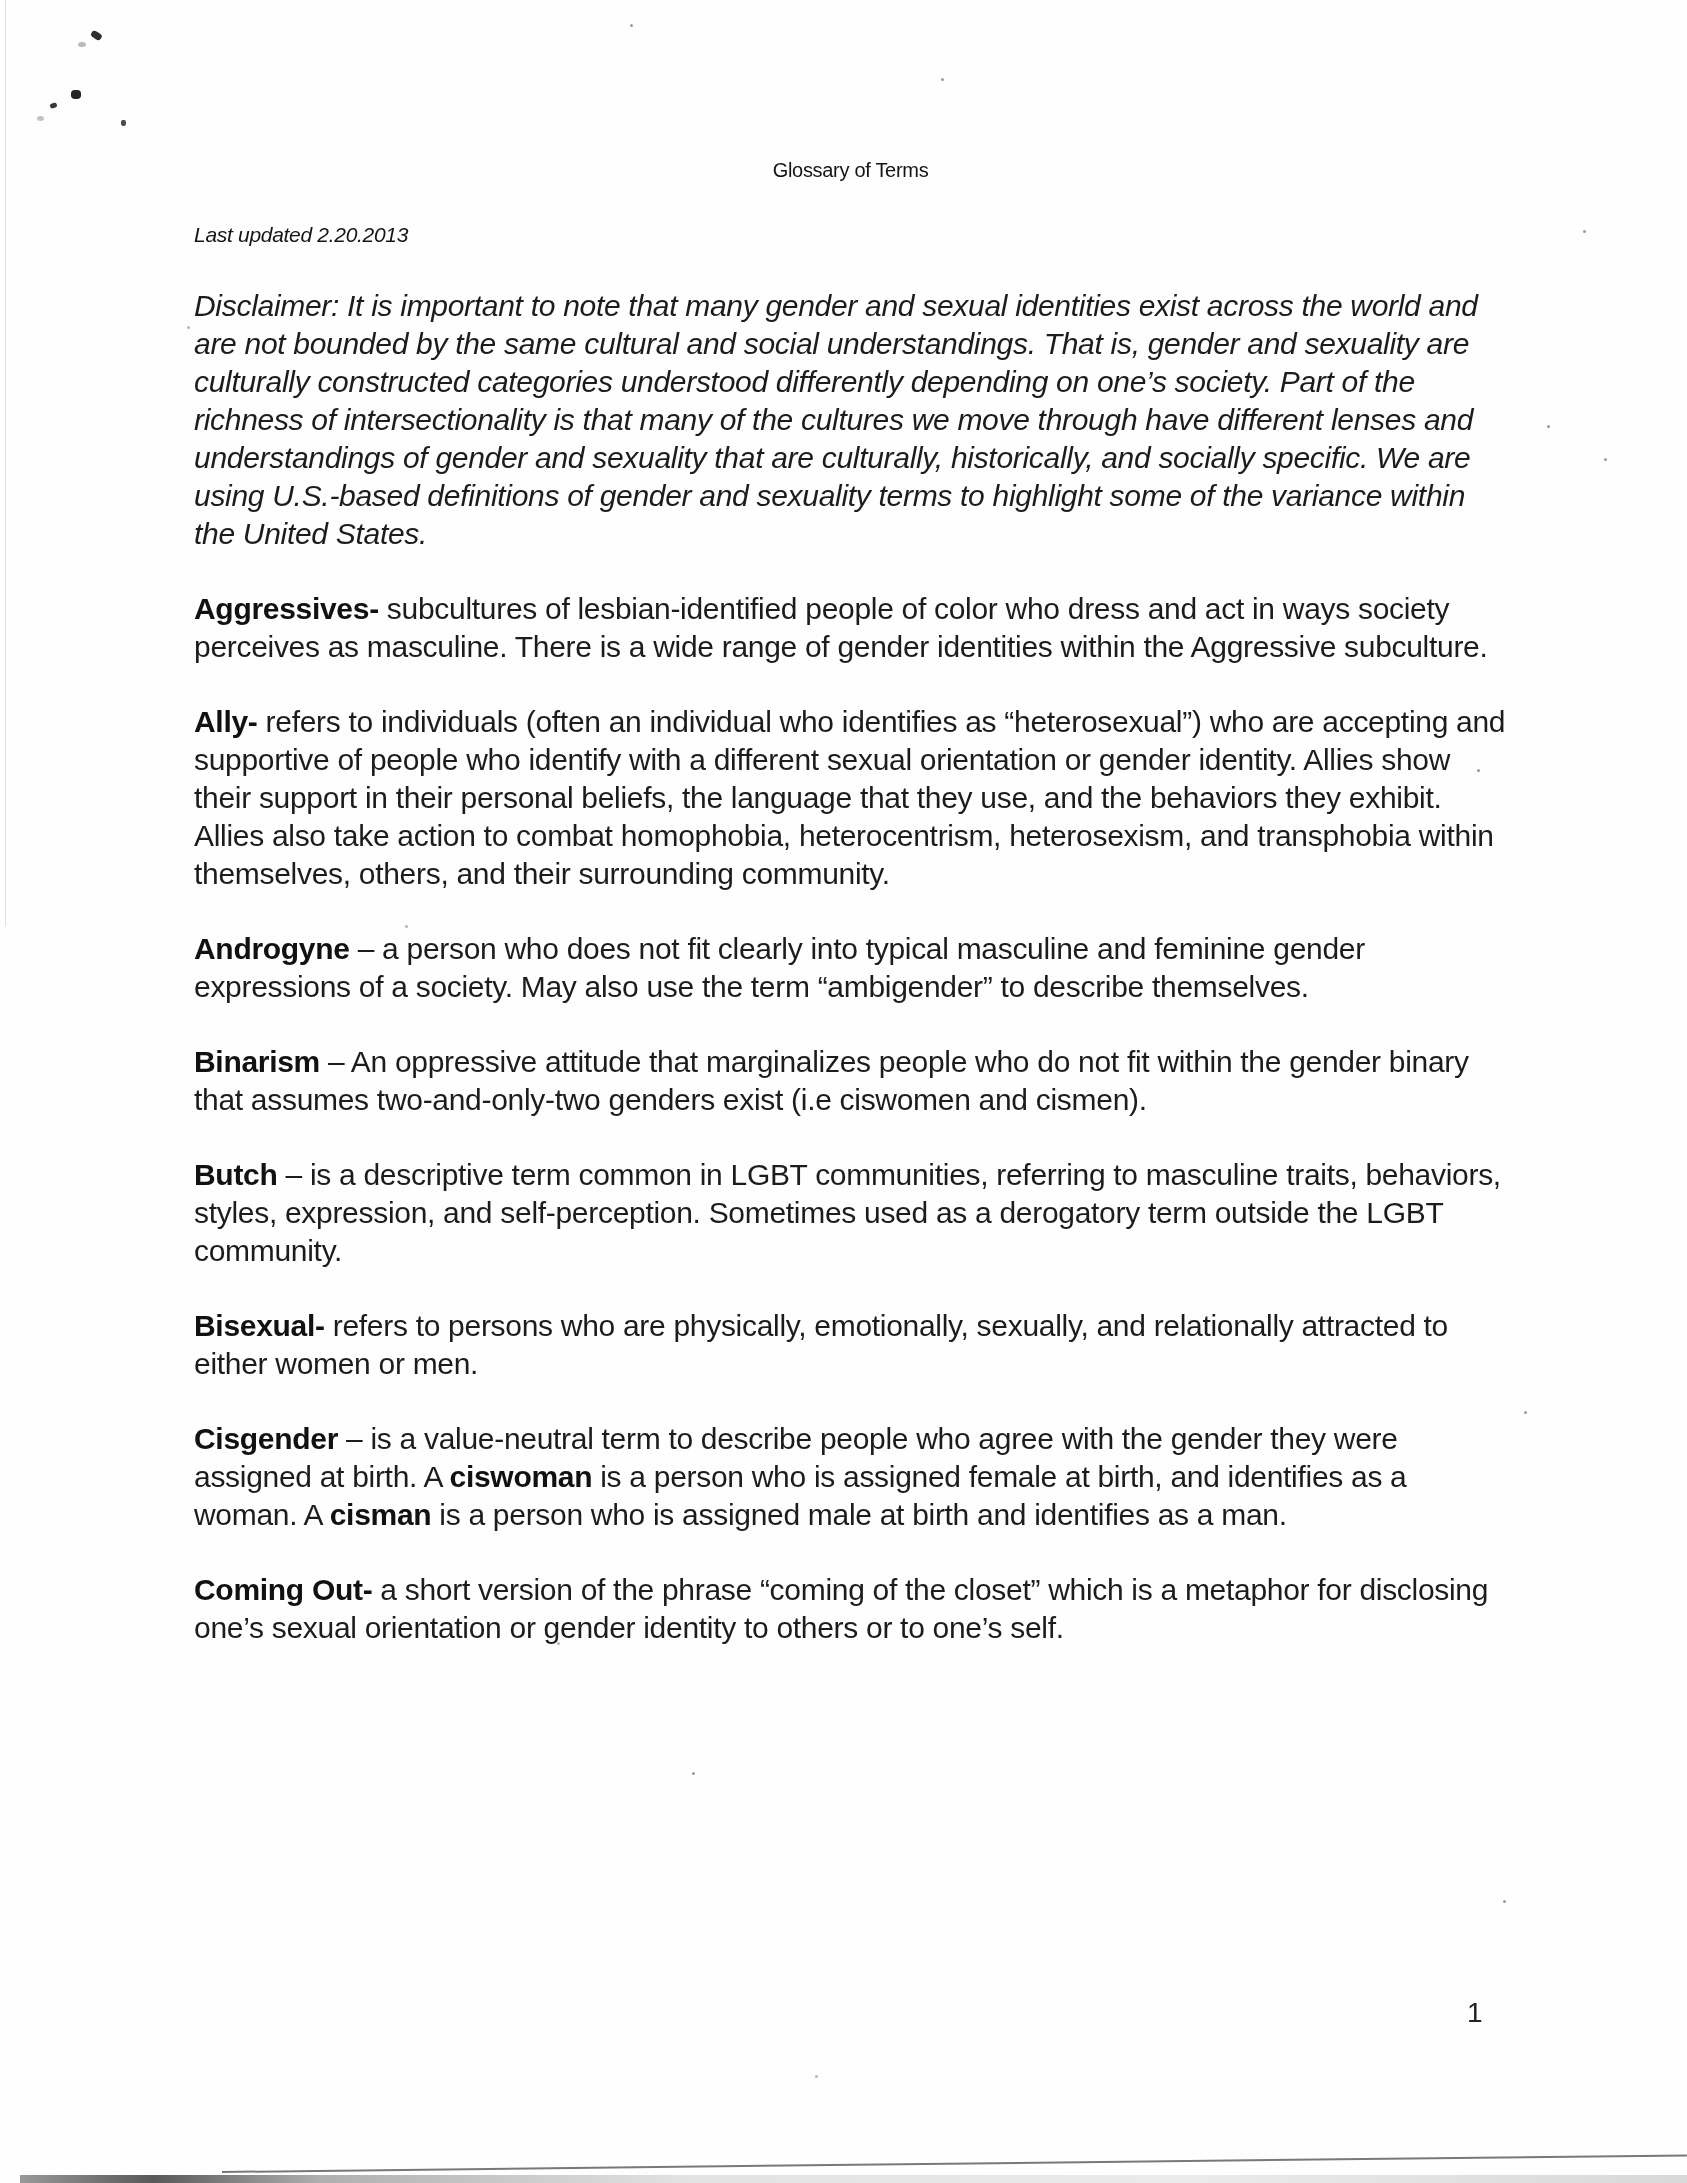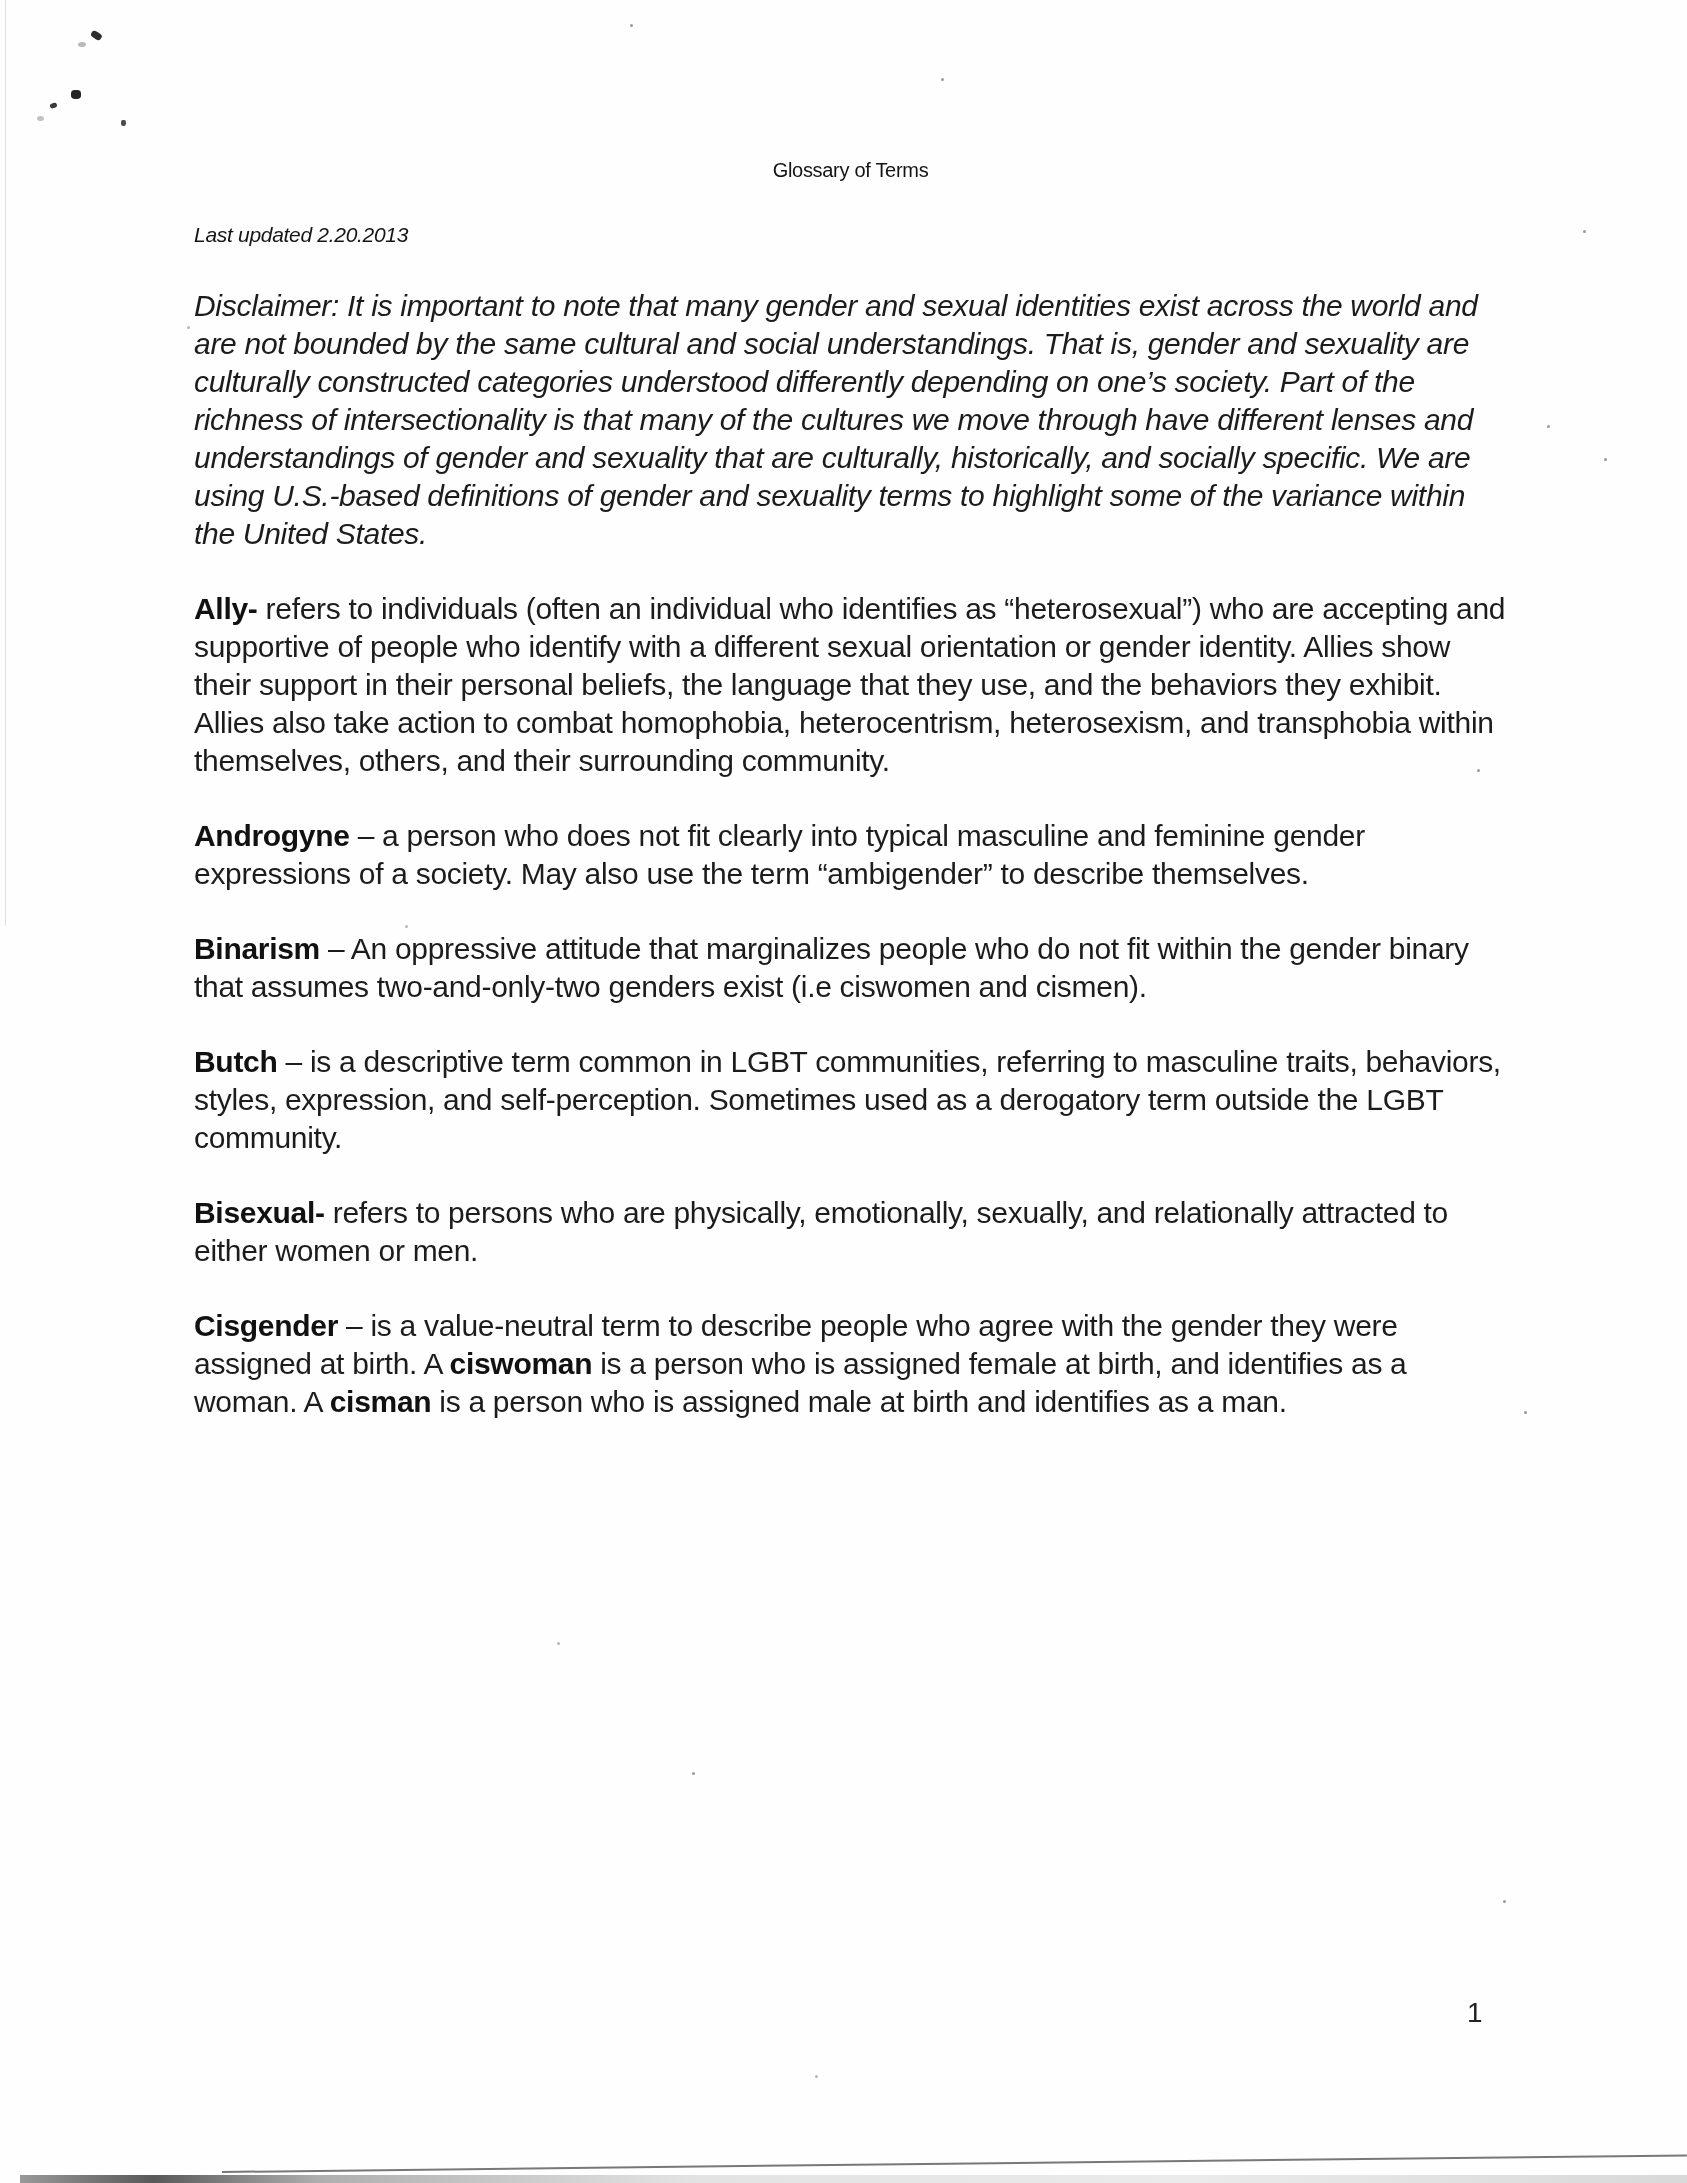--- a/index.html
+++ b/index.html
@@ -105,34 +105,36 @@
 </head>
 <body>
 
 <div class="page">
 
   <div class="content">
     <h1 class="doc-title">Glossary of Terms</h1>
     <div class="doc-subtitle">Last updated 2.20.2013</div>
     <p class="disclaimer">Disclaimer: It is important to note that many gender and sexual identities exist across the world and are not bounded by the same cultural and social understandings. That is, gender and sexuality are culturally constructed categories understood differently depending on one’s society. Part of the richness of intersectionality is that many of the cultures we move through have different lenses and understandings of gender and sexuality that are culturally, historically, and socially specific. We are using U.S.-based definitions of gender and sexuality terms to highlight some of the variance within the United States.</p>
     <div class="glossary">
+  <p class="entry"><b>Aggressives-</b><span><span> subcultures of lesbian-identified people of color who dress and act in ways society perceives as masculine. There is a wide range of gender identities within the Aggressive subculture.</span></span></p>
 
   <p class="entry"><b>Ally-</b><span><span> refers to individuals (often an individual who identifies as “heterosexual”) who are accepting and supportive of people who identify with a different sexual orientation or gender identity. Allies show their support in their personal beliefs, the language that they use, and the behaviors they exhibit. Allies also take action to combat homophobia, heterocentrism, heterosexism, and transphobia within themselves, others, and their surrounding community.</span></span></p>
 
   <p class="entry"><b>Androgyne</b><span><span> – a person who does not fit clearly into typical masculine and feminine gender expressions of a society. May also use the term “ambigender” to describe themselves.</span></span></p>
 
   <p class="entry"><b>Binarism</b><span><span> – An oppressive attitude that marginalizes people who do not fit within the gender binary that assumes two-and-only-two genders exist (i.e ciswomen and cismen).</span></span></p>
 
   <p class="entry"><b>Butch</b><span><span> – is a descriptive term common in LGBT communities, referring to masculine traits, behaviors, styles, expression, and self-perception. Sometimes used as a derogatory term outside the LGBT community.</span></span></p>
 
   <p class="entry"><b>Bisexual-</b><span><span> refers to persons who are physically, emotionally, sexually, and relationally attracted to either women or men.</span></span></p>
 
   <p class="entry"><b>Cisgender</b><span><span> – is a value-neutral term to describe people who agree with the gender they were assigned at birth. A </span><b>ciswoman</b><span> is a person who is assigned female at birth, and identifies as a woman. A </span><b>cisman</b><span> is a person who is assigned male at birth and identifies as a man.</span></span></p>
 
 
+  <p class="entry"><b>Coming Out-</b><span><span> a short version of the phrase “coming of the closet” which is a metaphor for disclosing one’s sexual orientation or gender identity to others or to one’s self.</span></span></p>
 </div>
   </div>
 
   <div class="page-number">1</div>
 
   <div class="edge-line"></div>
   <div class="scan-line"></div>
   <div class="scan-smudge"></div>
   <div class="speck s1"></div>
   <div class="speck s2"></div>

